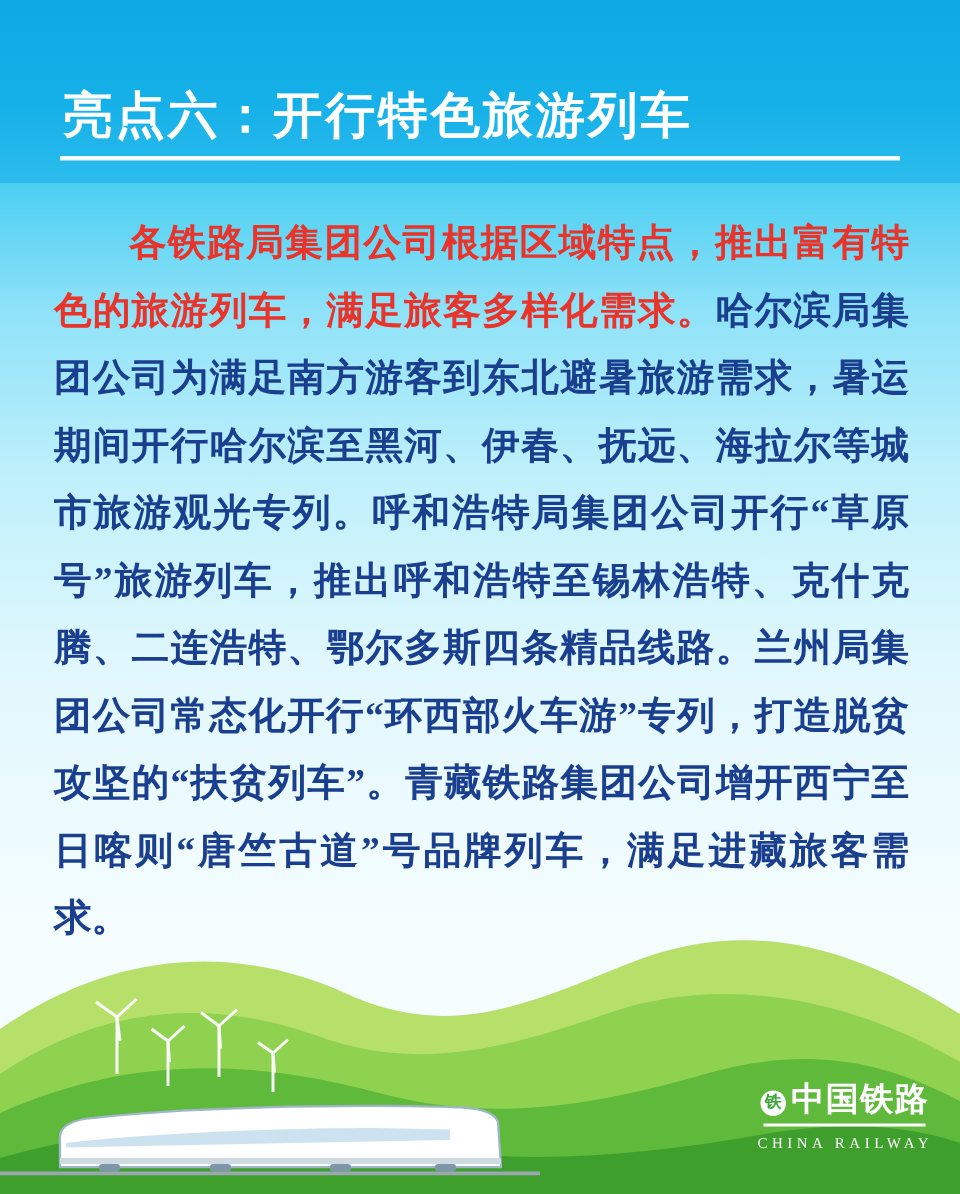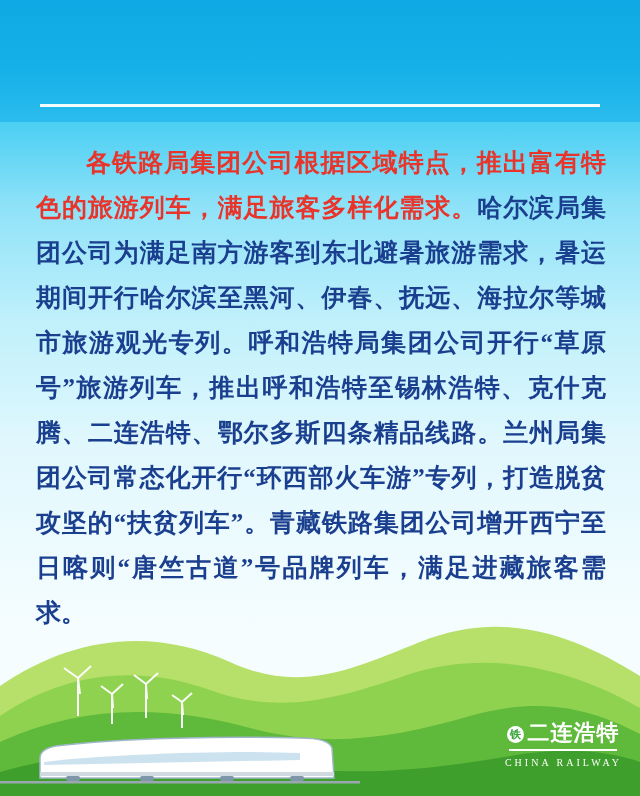--- a/index.html
+++ b/index.html
@@ -122,20 +122,21 @@
     background: #ffffff;
     margin: 5px auto 4px;
   }
 </style>
 </head>
 <body>
 
 <div class="poster">
 
   <div class="header-band"></div>
+  <div class="header-title">亮点六：开行特色旅游列车</div>
   <div class="header-underline"></div>
 
   <div class="body-copy">
     <p>
       <span class="hl">各铁路局集团公司根据区域特点，推出富有特色的旅游列车，满足旅客多样化需求。</span><span>哈尔滨局集团公司为满足南方游客到东北避暑旅游需求，暑运期间开行哈尔滨至黑河、伊春、抚远、海拉尔等城市旅游观光专列。呼和浩特局集团公司开行“草原号”旅游列车，推出呼和浩特至锡林浩特、克什克腾、二连浩特、鄂尔多斯四条精品线路。兰州局集团公司常态化开行“环西部火车游”专列，打造脱贫攻坚的“扶贫列车”。青藏铁路集团公司增开西宁至日喀则“唐竺古道”号品牌列车，满足进藏旅客需求。</span>
     </p>
   </div>
 
   <div class="scenery">
     <svg width="640" height="230" viewBox="0 0 640 230" xmlns="http://www.w3.org/2000/svg">
@@ -185,18 +186,18 @@
           <rect x="140" y="210" width="14" height="5" rx="2"></rect>
           <rect x="220" y="210" width="14" height="5" rx="2"></rect>
           <rect x="290" y="210" width="14" height="5" rx="2"></rect>
         </g>
         <rect x="0" y="215" width="360" height="2.5" fill="#9aa7b0"></rect>
       </g>
     </svg>
   </div>
 
   <div class="logo">
-    <div class="logo-cn"><span class="logo-mark">铁</span><span>二连浩特</span></div>
+    <div class="logo-cn"><span class="logo-mark">铁</span><span>中国铁路</span></div>
     <div class="logo-rule"></div>
     <div class="logo-en">CHINA RAILWAY</div>
   </div>
 
 </div>
 
 </body></html>

